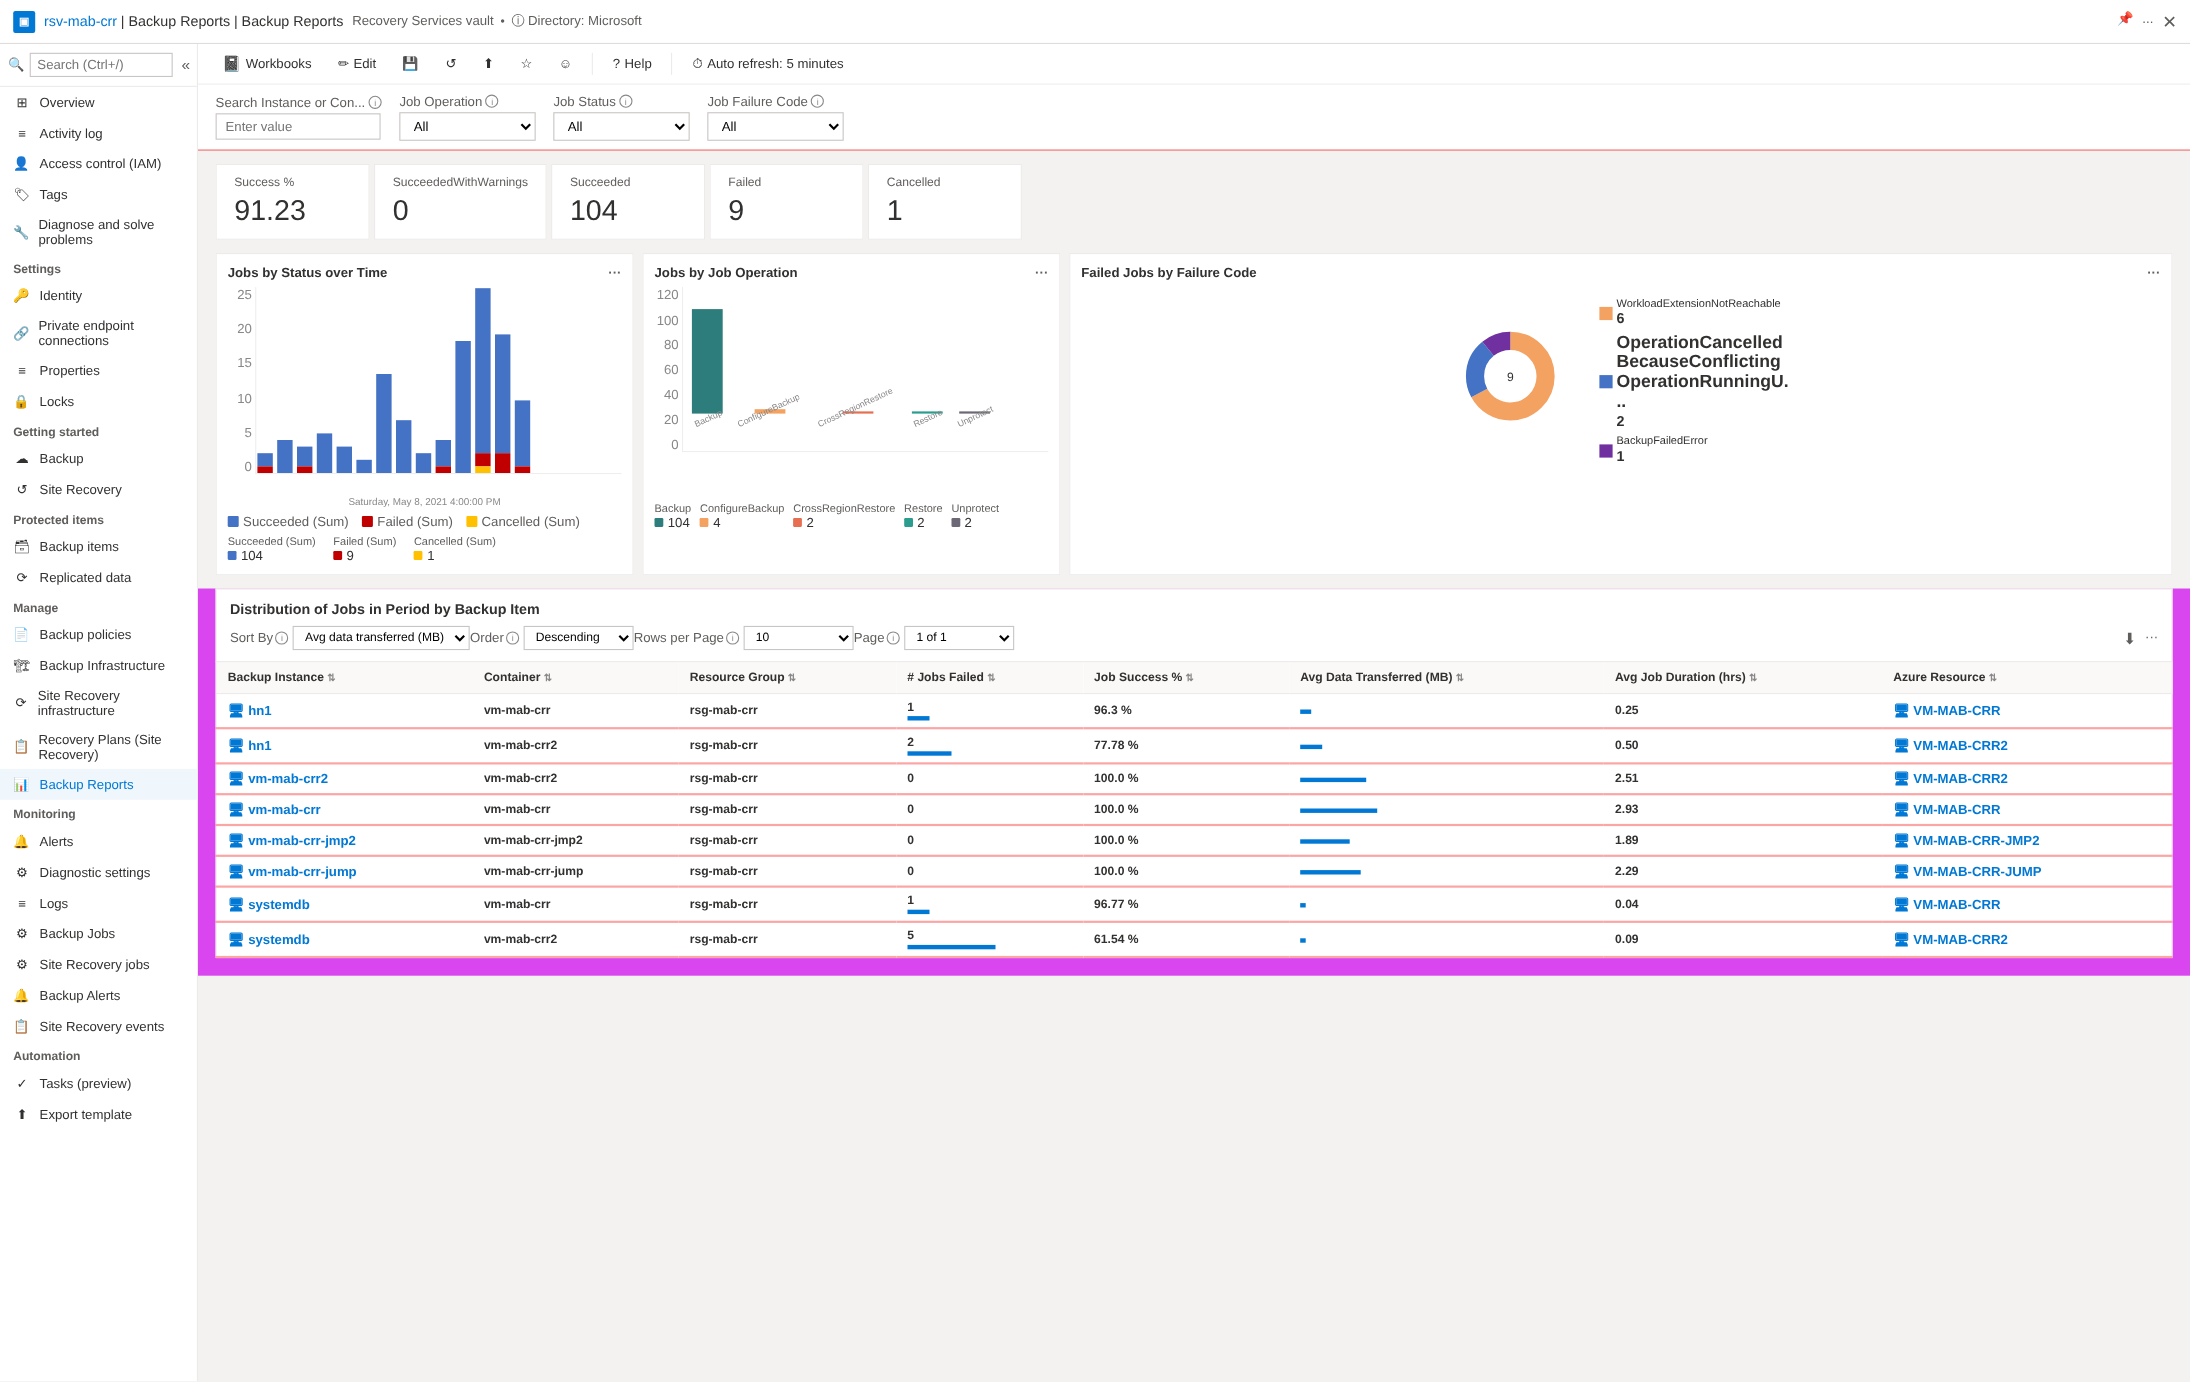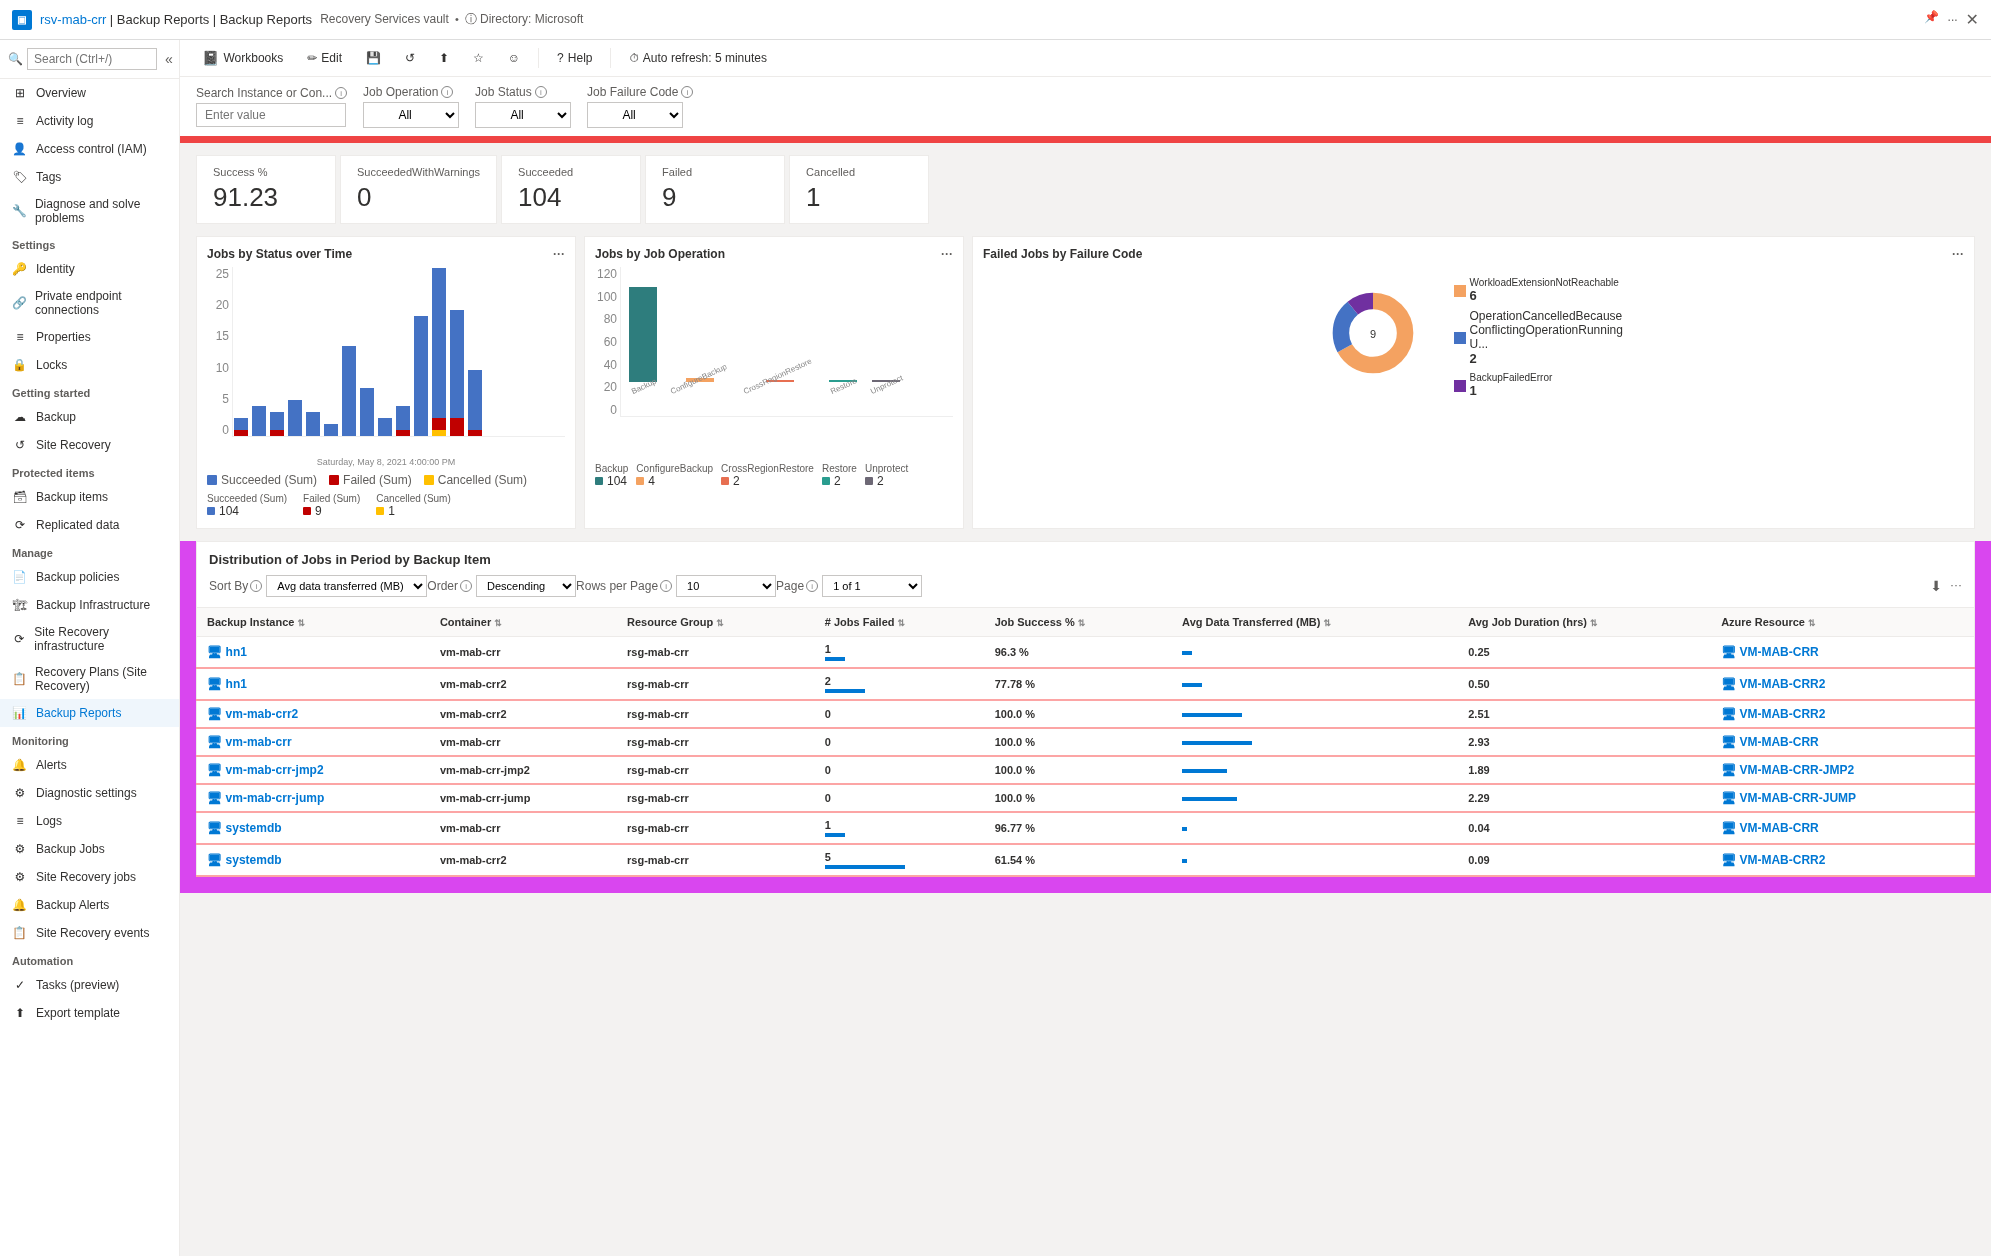--- a/index.html
+++ b/index.html
@@ -63,27 +63,27 @@
     }
     .toolbar-btn {
       display: flex; align-items: center; gap: 4px; cursor: pointer;
       color: #323130; font-size: 12px; padding: 4px 6px; border: none; background: none;
     }
     .toolbar-btn .icon { color: #0078d4; }
     .toolbar-sep { width: 1px; height: 20px; background: #edebe9; }
 
     
     .filter-bar {
-      background: #fff; padding: 8px 16px; border-bottom: 7px solid #ef4444;
+      background: #fff; padding: 8px 16px; border-bottom: 1px solid #ef4444;
       display: flex; align-items: center; gap: 16px;
     }
     .filter-group { display: flex; flex-direction: column; gap: 3px; }
     .filter-label { font-size: 11px; color: #605e5c; display: flex; align-items: center; gap: 3px; }
     .filter-input { border: 1px solid #c8c6c4; padding: 4px 8px; font-size: 12px; width: 150px; }
-    .filter-select { border: 1px solid #c8c6c4; padding: 4px 8px; font-size: 12px; width: 96px; background: #fff; text-align: center; }
+    .filter-select { border: 1px solid #c8c6c4; padding: 4px 8px; font-size: 12px; width: 124px; background: #fff; }
 
     
     .stats-row {
       display: flex; gap: 0; padding: 12px 16px; background: #f3f2f1;
     }
     .stat-card {
       background: #fff; border: 1px solid #edebe9; padding: 10px 16px;
       min-width: 140px; margin-right: 4px;
     }
     .stat-card-label { font-size: 11px; color: #605e5c; margin-bottom: 4px; }
@@ -609,21 +609,21 @@
             <div class="donut-legend-item">
               <div class="donut-legend-bar" style="background:#f4a261;"></div>
               <div>
                 <div style="font-size:10px;word-break:break-word;max-width:160px;">WorkloadExtensionNotReachable</div>
                 <div style="font-size:13px;font-weight:600;">6</div>
               </div>
             </div>
             <div class="donut-legend-item">
               <div class="donut-legend-bar" style="background:#4472c4;"></div>
               <div>
-                <div style="font-size:12px;word-break:break-word;max-width:160px;">OperationCancelledBecauseConflictingOperationRunningU...</div>
+                <div style="font-size:16px;word-break:break-word;max-width:160px;font-weight:bold;">OperationCancelledBecauseConflictingOperationRunningU...</div>
                 <div style="font-size:13px;font-weight:600;">2</div>
               </div>
             </div>
             <div class="donut-legend-item">
               <div class="donut-legend-bar" style="background:#7030a0;"></div>
               <div>
                 <div style="font-size:10px;word-break:break-word;max-width:160px;">BackupFailedError</div>
                 <div style="font-size:13px;font-weight:600;">1</div>
               </div>
             </div>

